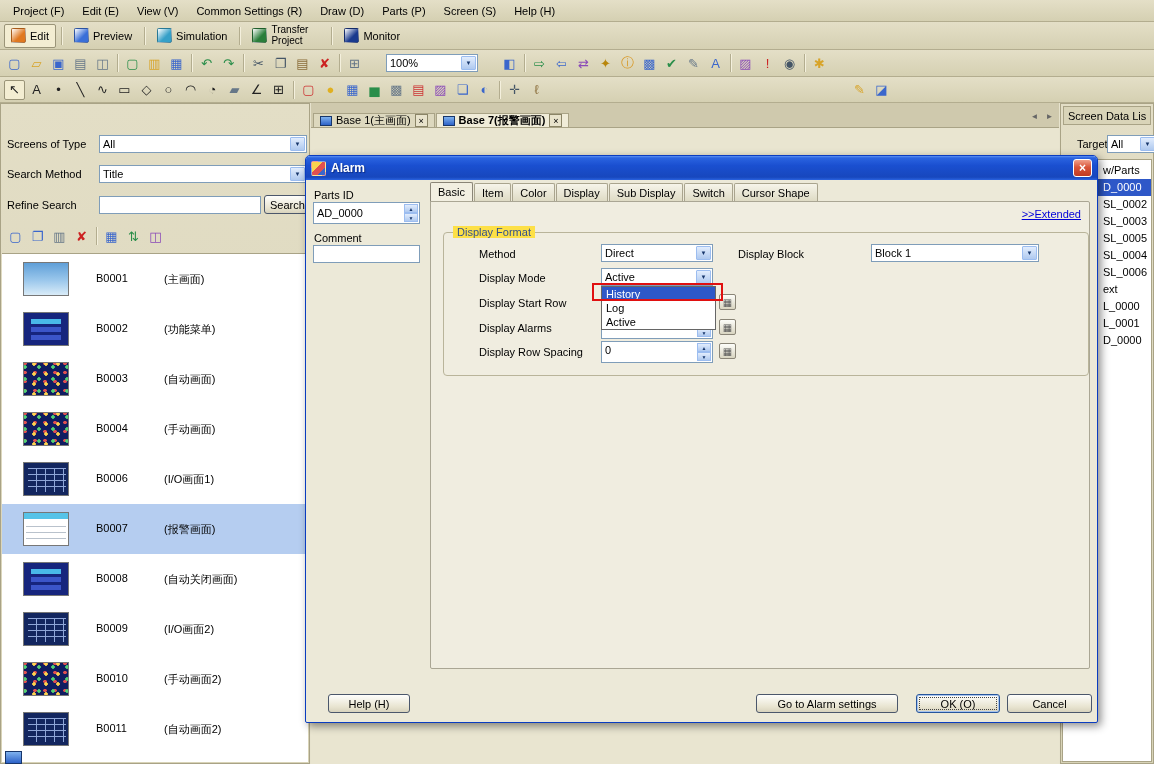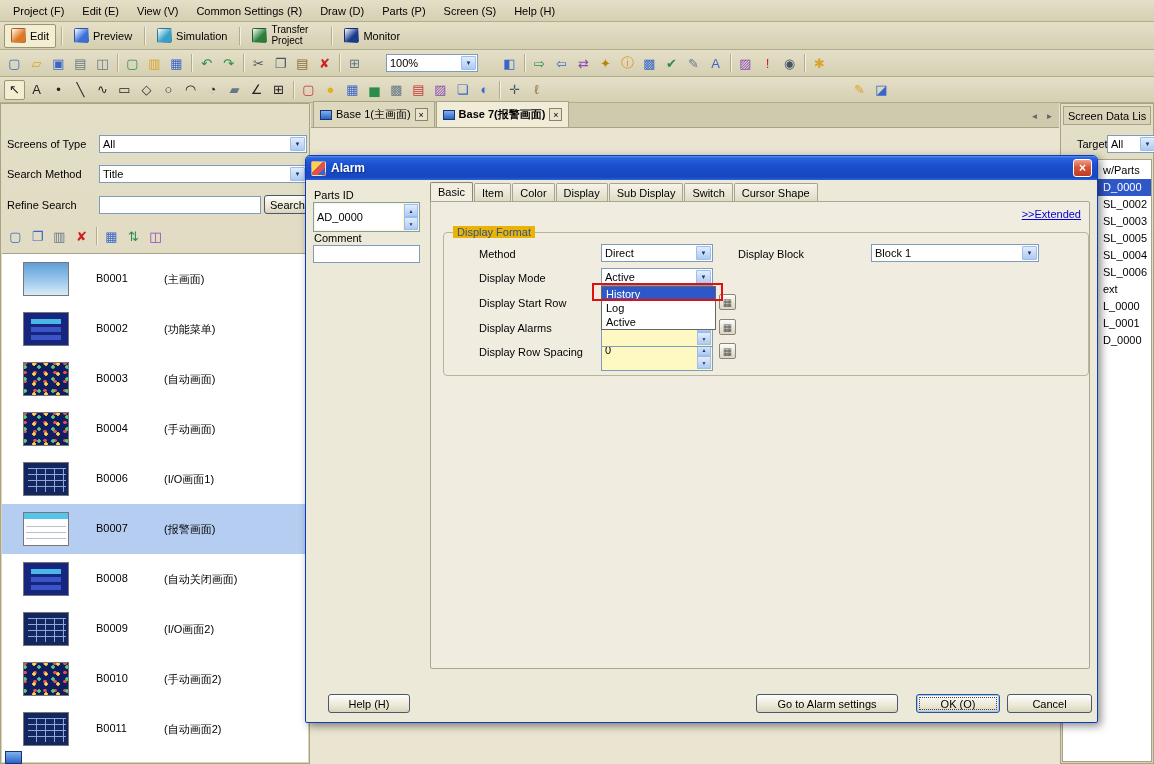--- a/index.html
+++ b/index.html
@@ -23,21 +23,21 @@
 .tbi.active{background:#f3edd2;border-color:#9a9478}
 .tb-sep{width:1px;height:18px;background:#b3ad8f;margin:0 3px;box-shadow:1px 0 0 #f4f0dd}
 
 
 .combo{position:relative;background:#fff;border:1px solid #7f9db9;height:18px}
 .combo .cv{position:absolute;left:3px;right:17px;top:2px;white-space:nowrap;overflow:hidden}
 .combo .ca{position:absolute;right:1px;top:1px;bottom:1px;width:15px;background:linear-gradient(#e2edfd,#afc9ef);border:1px solid #9cbdf0;border-radius:1px;display:flex;align-items:center;justify-content:center;font-size:6px;color:#17366b}
 .combo .ca::after{content:"▼"}
 #zoom-combo{width:92px;margin:0 20px;flex:0 0 auto}
 input.txt{border:1px solid #7f9db9;font:inherit;padding:0 3px;background:#fff}
-.spinbox{position:absolute;background:#fef9c3;border:1px solid #7f9db9;height:30px}
+.spinbox{position:absolute;background:#ffffff;border:1px solid #7f9db9;height:22px}
 .spinbox .sv{position:absolute;left:3px;top:2px;right:16px;overflow:hidden;white-space:nowrap}
 .spinbox .si{position:absolute;left:1px;top:1px;bottom:1px;right:16px;border:0;font:inherit;padding:0 2px;outline:none;width:calc(100% - 17px)}
 .spin{position:absolute;right:1px;top:1px;bottom:1px;width:14px;display:flex;flex-direction:column}
 .spin span{flex:1;background:linear-gradient(#e2edfd,#afc9ef);border:1px solid #9cbdf0;display:flex;align-items:center;justify-content:center;font-size:5px;color:#17366b}
 .spin span:first-child::after{content:"▲"}
 .spin span:last-child::after{content:"▼"}
 .gridbtn{position:absolute;width:17px;height:16px;background:linear-gradient(#fdfdf9,#d9d5c1);border:1px solid #8a8577;border-radius:2px;display:flex;align-items:center;justify-content:center;font-size:10px;color:#555}
 .gridbtn::after{content:"▦"}
 
 
@@ -63,21 +63,21 @@
 .thumb-table{background:#13265f;background-image:repeating-linear-gradient(0deg,transparent 0 5px,#8fa6d8 5px 6px),repeating-linear-gradient(90deg,transparent 0 8px,#8fa6d8 8px 9px);background-size:38px 24px,38px 24px;background-repeat:no-repeat;background-position:4px 5px,4px 5px}
 .thumb-alarm{background:#fff;background-image:linear-gradient(#56c3e8,#56c3e8),repeating-linear-gradient(0deg,transparent 0 5px,#b9c2cc 5px 6px);background-size:44px 6px,40px 22px;background-position:0 0,2px 9px;background-repeat:no-repeat}
 #data-list-box{position:absolute;left:1px;right:1px;top:55px;bottom:1px;background:#fff;border:1px solid #a9a386;overflow:hidden;padding-top:2px}
 .data-item{height:17px;line-height:17px;display:flex}
 .di-pad{width:32px;flex:0 0 auto}
 .di-label{flex:1;padding-left:8px;white-space:nowrap;overflow:hidden}
 .data-item.selected .di-label{background:#2e58c8;color:#fff}
 
 
 #tabbar{position:absolute;left:311px;top:103px;right:95px;height:25px;background:#cfc9ad;border-bottom:1px solid #a9a386;display:flex;align-items:flex-end;padding:2px 2px 0;z-index:1}
-.doc-tab{display:flex;align-items:center;gap:4px;height:26px;padding:0 6px;background:#ddd8be;border:1px solid #a9a386;border-bottom:none;margin-right:1px;white-space:nowrap}
+.doc-tab{display:flex;align-items:center;gap:4px;height:14px;padding:0 6px;background:#ddd8be;border:1px solid #a9a386;border-bottom:none;margin-right:1px;white-space:nowrap}
 .doc-tab.active{background:#f0ecd8;font-weight:bold}
 .dt-icon{width:12px;height:10px;background:linear-gradient(#7fb2ee,#2d62c8);border:1px solid #17366b;flex:0 0 auto}
 .dt-close{width:13px;height:13px;border:1px solid #8a8466;background:#e8e3cc;display:flex;align-items:center;justify-content:center;font-size:9px;font-weight:normal}
 .dt-close::after{content:"×"}
 .tab-nav{position:absolute;right:3px;top:6px;display:flex;gap:2px}
 .tab-nav .tn{width:13px;height:15px;display:flex;align-items:center;justify-content:center;font-size:8px;color:#666}
 #workspace{position:absolute;left:311px;top:128px;right:95px;bottom:0;background:#e9e5d0;z-index:1}
 
 
 #dialog{position:absolute;left:305px;top:155px;width:793px;height:568px;background:#ece9d8;border:1px solid #0a3cc0;border-radius:5px 5px 2px 2px;box-shadow:3px 3px 8px rgba(0,0,0,.45);z-index:100}
@@ -86,21 +86,21 @@
 #dialog-icon{width:15px;height:15px;border-radius:2px;background:linear-gradient(135deg,#f8d34e 0 40%,#e05050 40% 70%,#3a66cc 70%);border:1px solid rgba(255,255,255,.4);flex:0 0 auto}
 #dialog-close{width:19px;height:18px;border-radius:3px;background:linear-gradient(#f0a08a,#d9553a 45%,#c03a22);border:1px solid #fff;color:#fff;display:flex;align-items:center;justify-content:center;font-size:12px;font-weight:bold}
 #dialog-close::after{content:"×"}
 .dlg-label{position:absolute;white-space:nowrap}
 #dlg-tabs{position:absolute;left:124px;top:26px;display:flex;align-items:flex-end}
 .dlg-tab{height:19px;padding:3px 7px 0;border:1px solid #a9a48e;border-bottom:none;border-radius:2px 2px 0 0;background:linear-gradient(#f6f4ea,#ddd9c2);margin-right:1px;white-space:nowrap}
 .dlg-tab.active{background:#f2efe1;height:20px;border-color:#8a8577;font-weight:normal}
 #dlg-tabpanel{position:absolute;left:124px;top:45px;width:660px;height:468px;border:1px solid #aaa694;background:#f0ede0;border-radius:0 2px 2px 2px}
 #extended-link{position:absolute;right:16px;top:52px;color:#0000d8;z-index:2}
 #groupbox{position:absolute;left:137px;top:76px;width:646px;height:144px;border:1px solid #b9b49a;border-radius:4px}
-#group-title{position:absolute;left:147px;top:70px;background:#eab308;padding:0 4px;color:#33518c}
+#group-title{position:absolute;left:147px;top:70px;background:#fde047;padding:0 4px;color:#33518c}
 #dd-list{position:absolute;left:295px;top:130px;width:115px;background:#fff;border:1px solid #666;z-index:20}
 .dd-item{height:14px;line-height:14px;padding-left:4px}
 .dd-item.selected{background:#2e58c8;color:#fff}
 #red-annotation{position:absolute;left:286px;top:127px;width:131px;height:18px;border:2px solid #e01010;z-index:30;pointer-events:none}
 .xp-btn{position:absolute;height:19px;border:1px solid #4b576b;border-radius:3px;background:linear-gradient(#fefefc,#e8e4d0 70%,#d8d3bd);display:flex;align-items:center;justify-content:center;font-size:11px;padding:0 6px;white-space:nowrap;overflow:hidden}
 .xp-btn.default{border-color:#26559c;box-shadow:inset 0 0 0 1px #a8c4ee;outline:1px dotted #444;outline-offset:-4px}
 #bl-icon{position:absolute;left:5px;top:751px;width:17px;height:13px;background:linear-gradient(#7fb2ee,#2d62c8);border:1px solid #17366b;z-index:15}
 </style>
 </head>
 <body>

